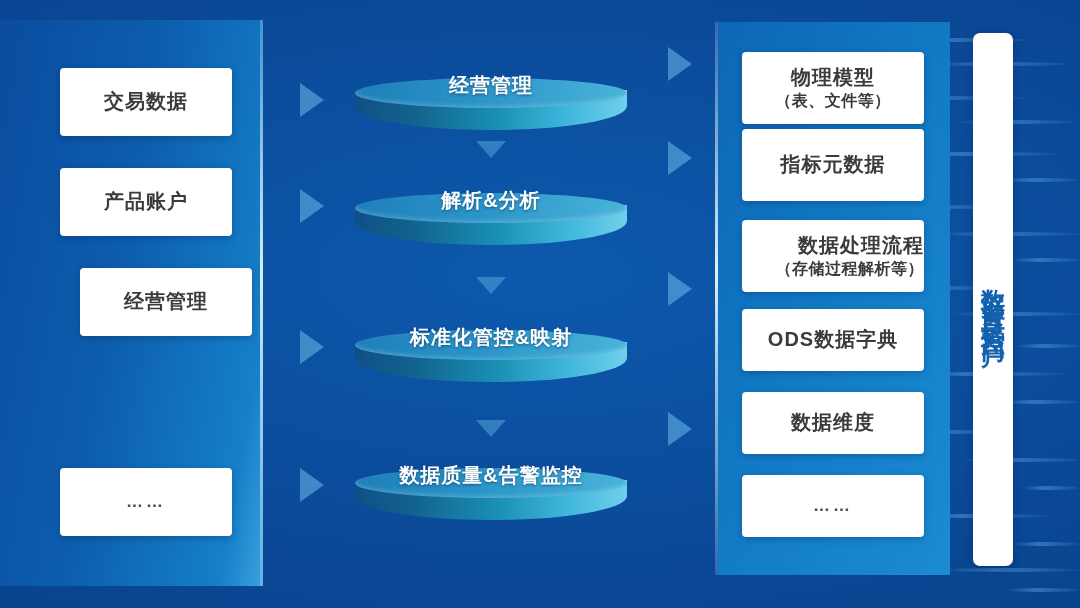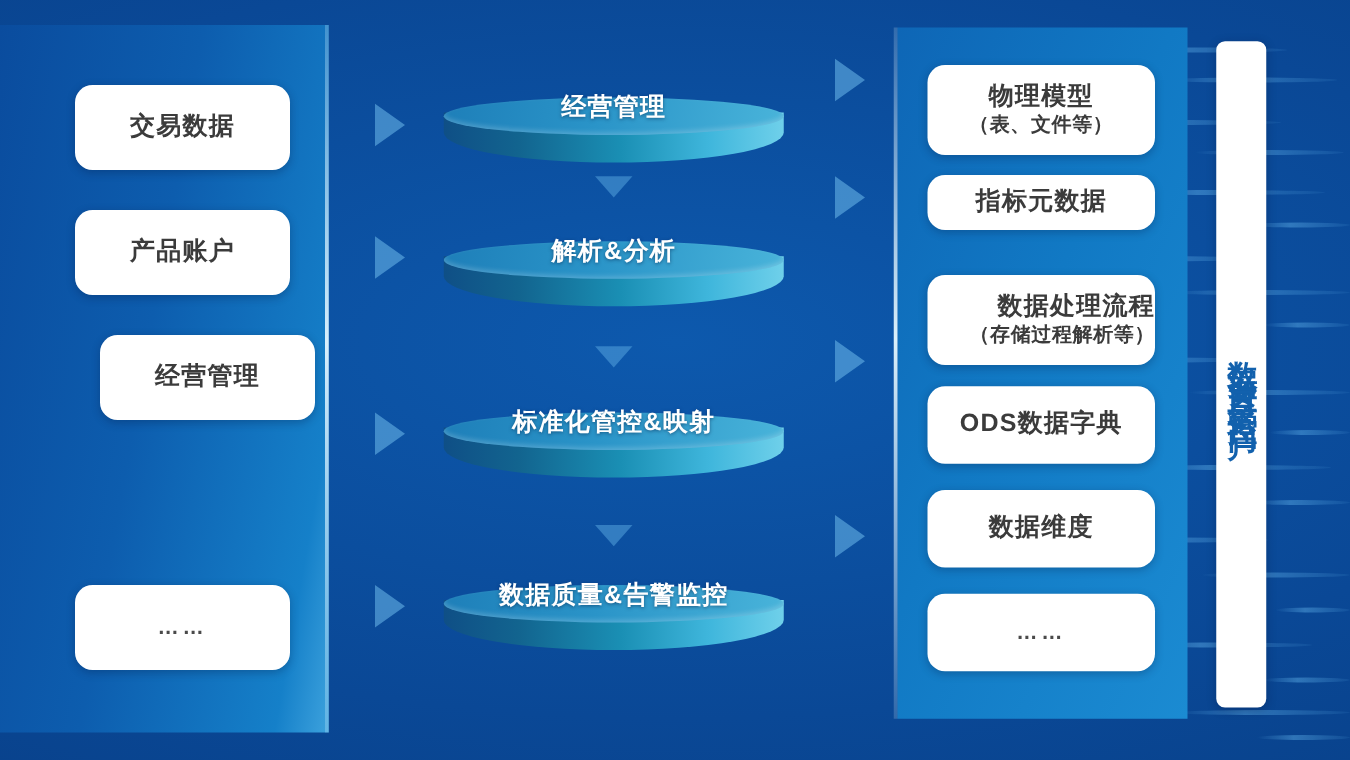--- a/index.html
+++ b/index.html
@@ -37,21 +37,21 @@
     position:absolute;left:718px;top:22px;width:232px;height:553px;
     background:linear-gradient(115deg,#0e66b6 0%,#1179c4 45%,#1b8bd2 100%);
   }
   .panel-right:before{
     content:"";position:absolute;left:-3px;top:0;width:3px;height:100%;
     background:linear-gradient(180deg,rgba(210,240,255,.2),rgba(230,248,255,.95) 45%,rgba(210,240,255,.2));
   }
 
   
   .card{
-    position:absolute;background:#fff;border-radius:14px;
+    position:absolute;background:#fff;border-radius:4px;
     box-shadow:0 2px 7px rgba(0,20,60,.28);
     display:flex;flex-direction:column;align-items:center;justify-content:center;
     color:#3b3b3b;line-height:1.28;text-align:center;
   }
   .card .t1{font-size:20px;font-weight:700;letter-spacing:1px;}
   .card .t2{font-size:16px;font-weight:700;letter-spacing:.5px;}
   .card.dots .t1{font-size:17px;font-weight:700;letter-spacing:3px;color:#4a4a4a;}
 
   .lcard{left:60px;width:172px;height:68px;}
   .rcard{left:742px;width:182px;}
@@ -185,21 +185,21 @@
 
   <div class="arrow-r" style="left:668px;top:141px;"></div>
   <div class="arrow-r" style="left:668px;top:272px;"></div>
   <div class="arrow-r" style="left:668px;top:412px;"></div>
   <div class="arrow-r" style="left:668px;top:47px;"></div>
 
   <div class="card rcard" style="top:52px;height:72px;">
     <span class="t1">物理模型</span>
     <span class="t2">（表、文件等）</span>
   </div>
-  <div class="card rcard" style="top:140px;height:44px;">
+  <div class="card rcard" style="top:129px;height:72px;">
     <span class="t1">指标元数据</span>
   </div>
   <div class="card rcard" style="top:220px;height:72px;align-items:flex-end;">
     <span class="t1">数据处理流程</span>
     <span class="t2">（存储过程解析等）</span>
   </div>
   <div class="card rcard" style="top:392px;height:62px;">
     <span class="t1">数据维度</span>
   </div>
   <div class="card rcard" style="top:309px;height:62px;">

